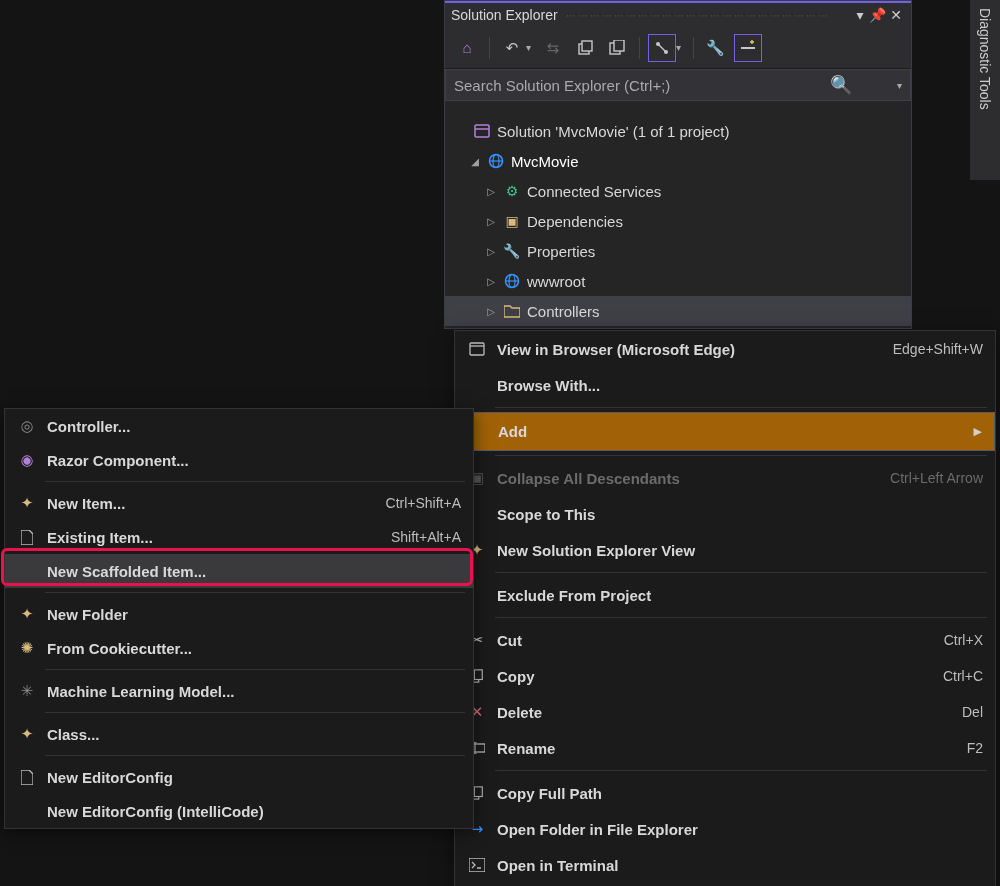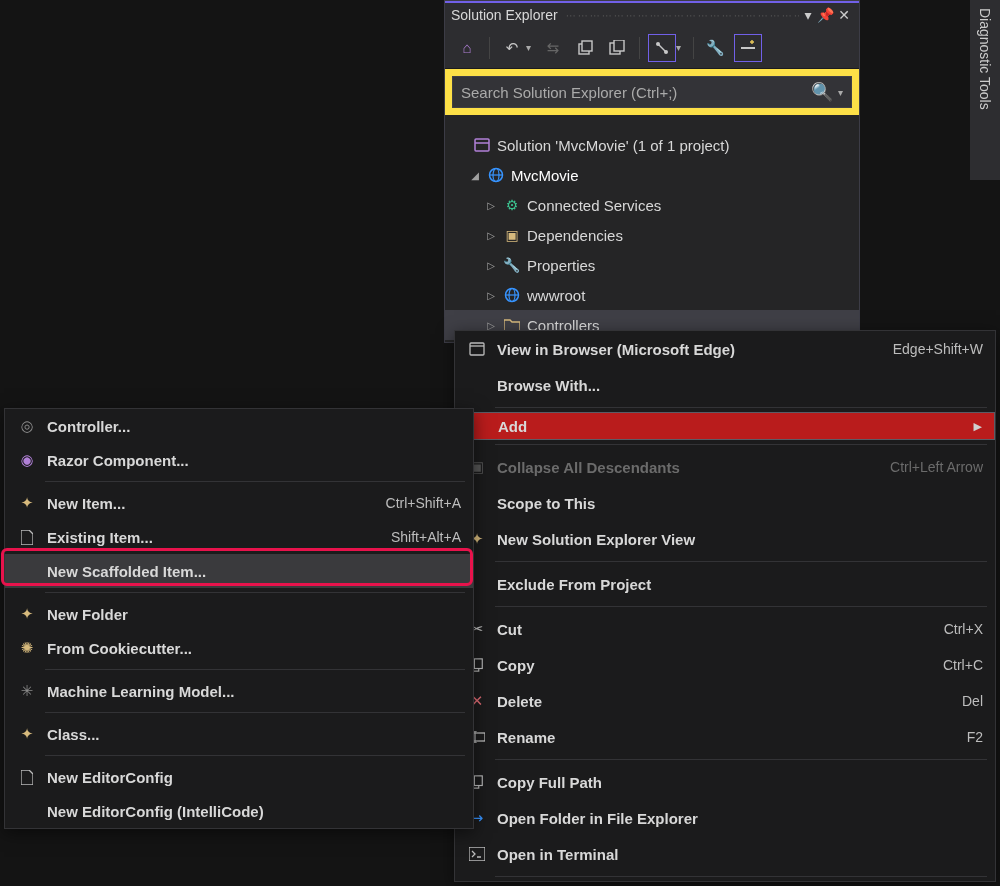--- a/index.html
+++ b/index.html
@@ -11,23 +11,23 @@
     font-size: 15px;
     color: #d8d8d8;
     position: relative;
     overflow: hidden;
   }
 
   
   .panel {
     position: absolute;
     left: 444px; top: 0;
-    width: 416px;
+    width: 468px;
     border: 1px solid #3c3c46;
-    background: #fde047;
+    background: #7dd3fc;
   }
   .panel-title {
     display: flex; align-items: center;
     height: 26px;
     padding: 0 6px;
     background: #2d2d30;
     border-top: 2px solid #7160e8;
     font-size: 14px;
   }
   .panel-title .dots { flex: 1; margin-left: 8px; color: #555; letter-spacing: 2px; font-size: 10px; overflow: hidden; white-space: nowrap;}
@@ -45,23 +45,24 @@
     color: #c8c8c8;
   }
   .tbtn.box { border: 1px solid #7160e8; }
   .tsep { width: 1px; height: 22px; background: #444; margin: 0 4px; }
   .tcaret { color: #aaa; font-size: 10px; margin-left: -4px; padding-right:4px;}
   .search {
     display: flex; align-items: center;
     height: 32px;
     background: #333337;
     border: 1px solid #3f3f46;
-    margin: 7px;
+    margin: 0;
     padding: 0 8px;
     color: #aaa;
+    gap: 40px;
   }
   .search .sp { font-size: 18px; margin-left: auto; }
   .tree {
     padding: 15px 0 2px 0;
     background: #252526;
   }
   .node {
     display: flex; align-items: center;
     height: 30px;
     padding-left: 10px;
@@ -85,21 +86,21 @@
   .ctx.right { left: 454px; top: 330px; width: 542px; }
   .ctx-item {
     display: flex; align-items: center;
     height: 36px;
     padding: 0 12px 0 8px;
   }
   .ctx-item .ci { width: 28px; display:flex; align-items:center; justify-content:center; color:#c0c0c0; }
   .ctx-item .lbl { flex: 1; padding-left: 6px; font-weight: bold; }
   .ctx-item .sc  { color: #bdbdbd; font-size: 14px; }
   .ctx-item .arrow { color:#d0d0d0; font-size: 11px; }
-  .ctx-item.hover { background: #b91c1c; border: 1px solid #5c5c66; height:28px; }
+  .ctx-item.hover { background: #a16207; border: 1px solid #5c5c66; height:39px; }
   .ctx-item.disabled { color: #6b6b6b; }
   .ctx-item.disabled .ci { color: #555; }
   .ctx-item.disabled .sc { color: #6b6b6b; }
   .ctx-sep { height: 1px; background: #333336; margin: 4px 8px 4px 40px; }
 
   
   .ctx.left { left: 4px; top: 408px; width: 470px; }
   .hl {
     position: absolute;
     left: 1px; top: 548px;

